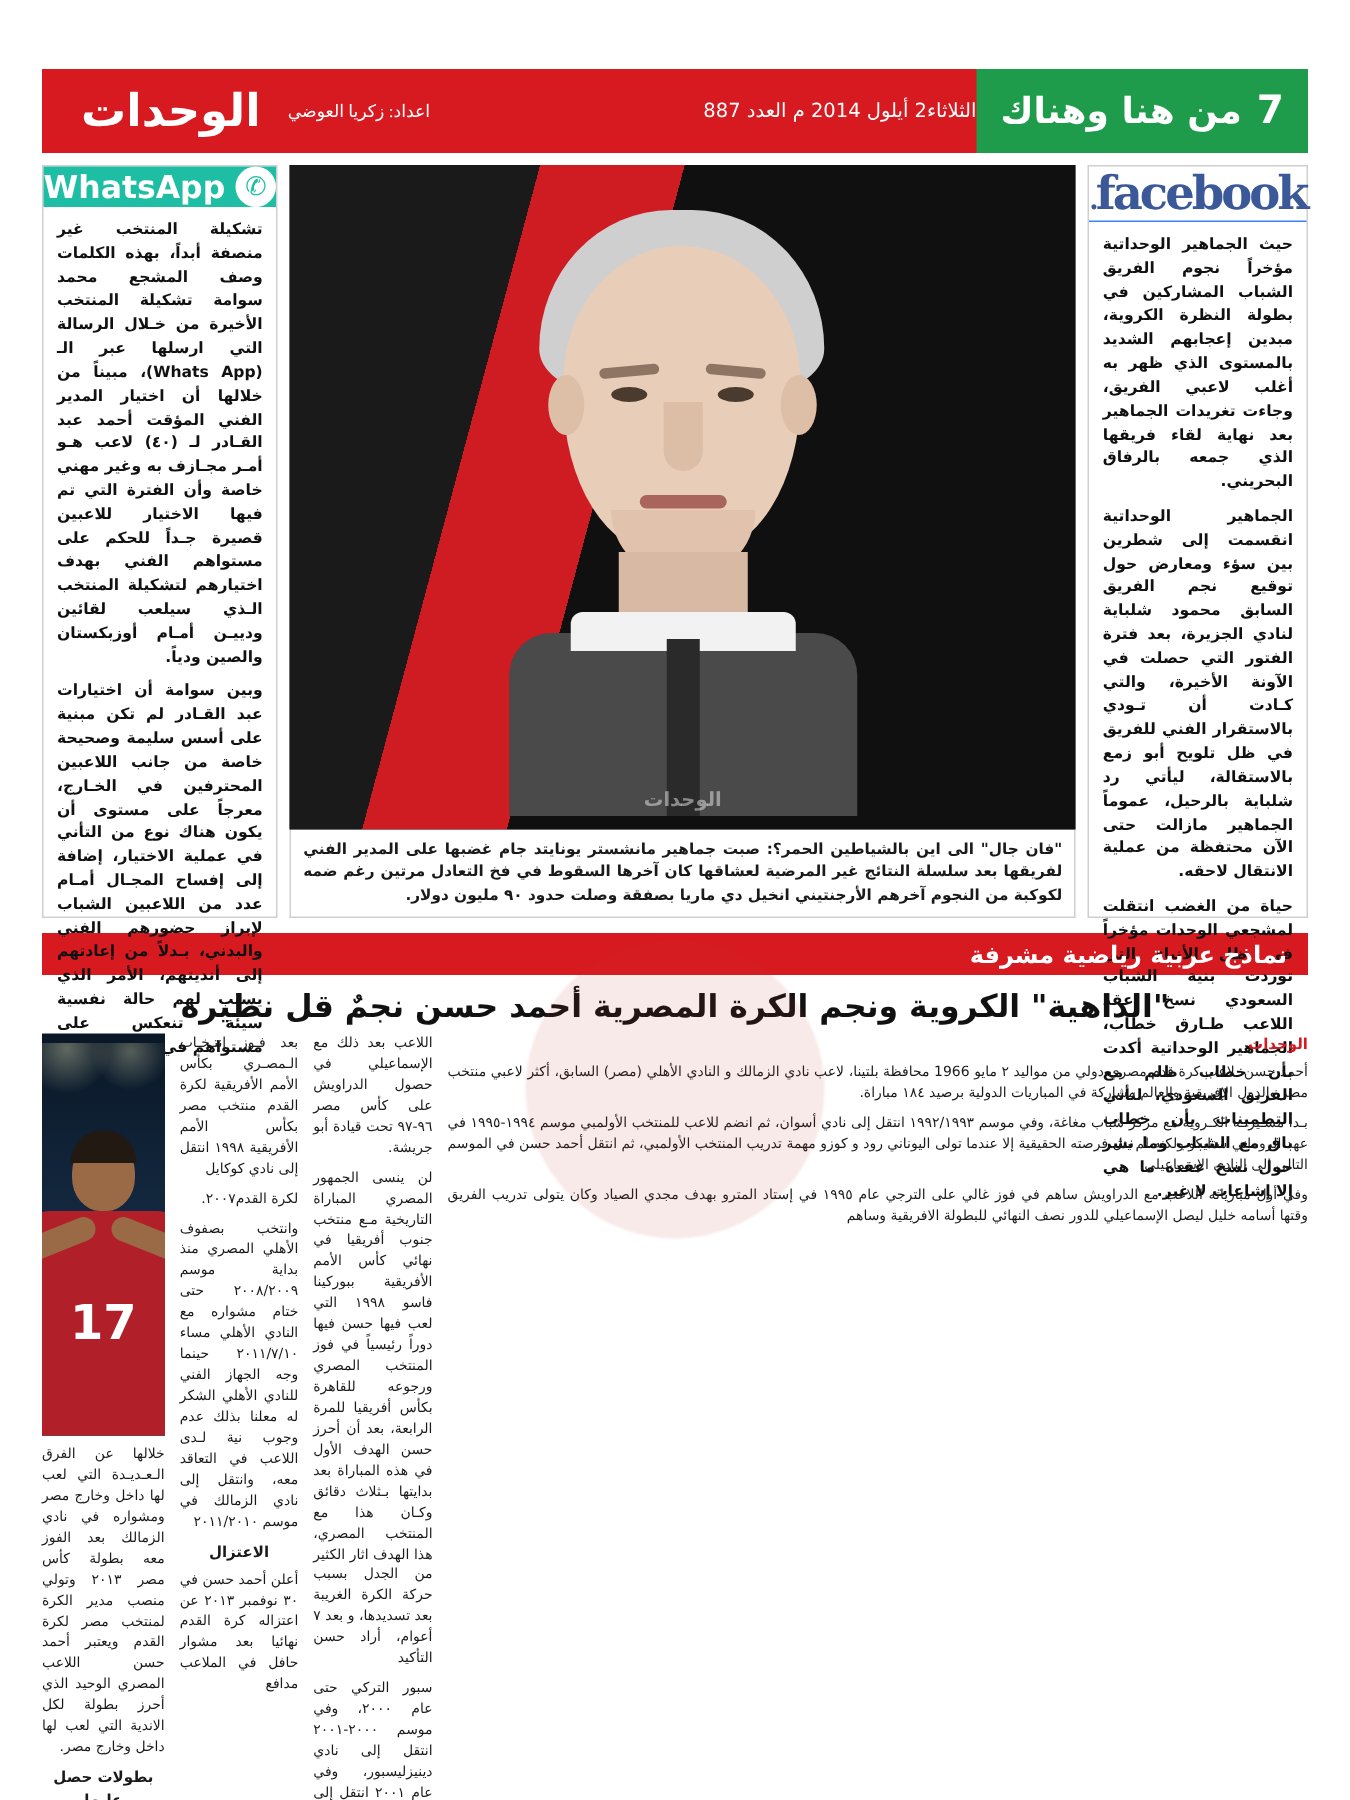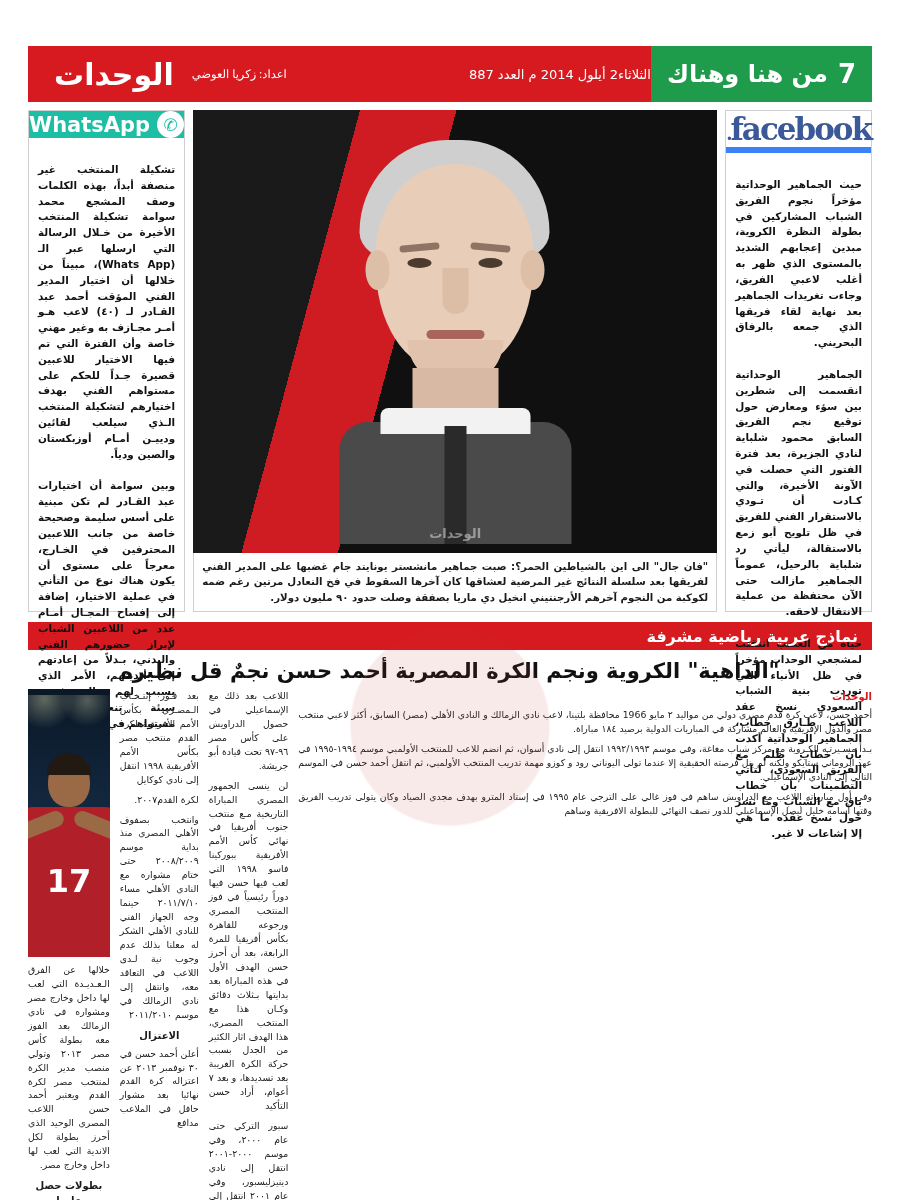--- a/index.html
+++ b/index.html
@@ -41,38 +41,38 @@
   }
   .masthead .corner .num{font-size:26px;}
 
   
   .top{display:flex;gap:8px;margin-top:8px;height:502px;}
   .col{box-sizing:border-box;}
   .col-side{
     width:172px;border:1px solid #cfcfcf;background:#fff;
     display:flex;flex-direction:column;
   }
-  .brandbar{height:60px;display:flex;align-items:flex-start;justify-content:center;border-bottom:6px solid #3b82f6;}
+  .brandbar{height:60px;display:flex;align-items:flex-start;justify-content:center;border-bottom:1px solid #3b82f6;}
   .fb-logo{
     font-family:"DejaVu Serif","Liberation Serif",serif;
     font-size:31px;font-weight:bold;color:#3b5998;letter-spacing:-2px;
   }
   .fb-logo .dot{font-size:18px;}
   .wa-bar{background:#1ebea5;height:60px;display:flex;align-items:center;justify-content:center;gap:7px;}
   .wa-bar .wa-ico{
     width:27px;height:27px;border-radius:50%;background:#fff;
     display:flex;align-items:center;justify-content:center;color:#1ebea5;font-size:17px;
   }
   .wa-bar .wa-txt{color:#fff;font-size:21px;font-weight:bold;}
   .sidetext{
     padding:8px 9px 6px 9px;
     font-size:10.4px;line-height:1.52;text-align:justify;
     direction:rtl;font-weight:bold;color:#111;
   }
-  .sidetext p{margin:16px 0 7px 0;}
+  .sidetext p{margin:0 0 7px 0;}
 
   .col-center{
     flex:1 1 auto;display:flex;flex-direction:column;
   }
   .photo-main{
     position:relative;height:452px;width:100%;
     background:#111;overflow:hidden;
   }
   .photo-main .bgred{
     position:absolute;inset:0;

